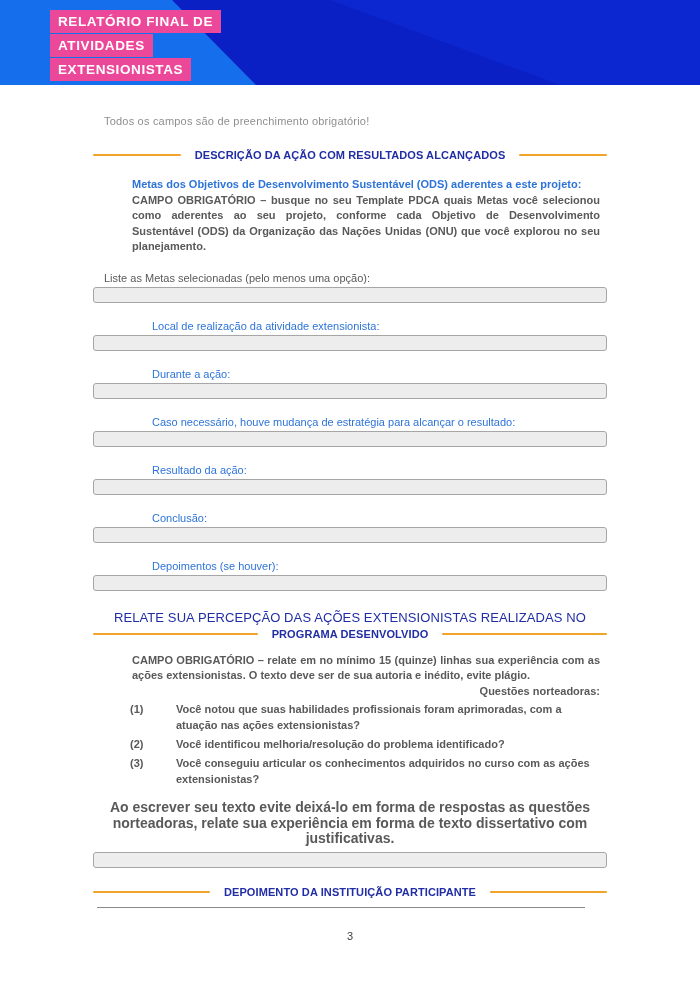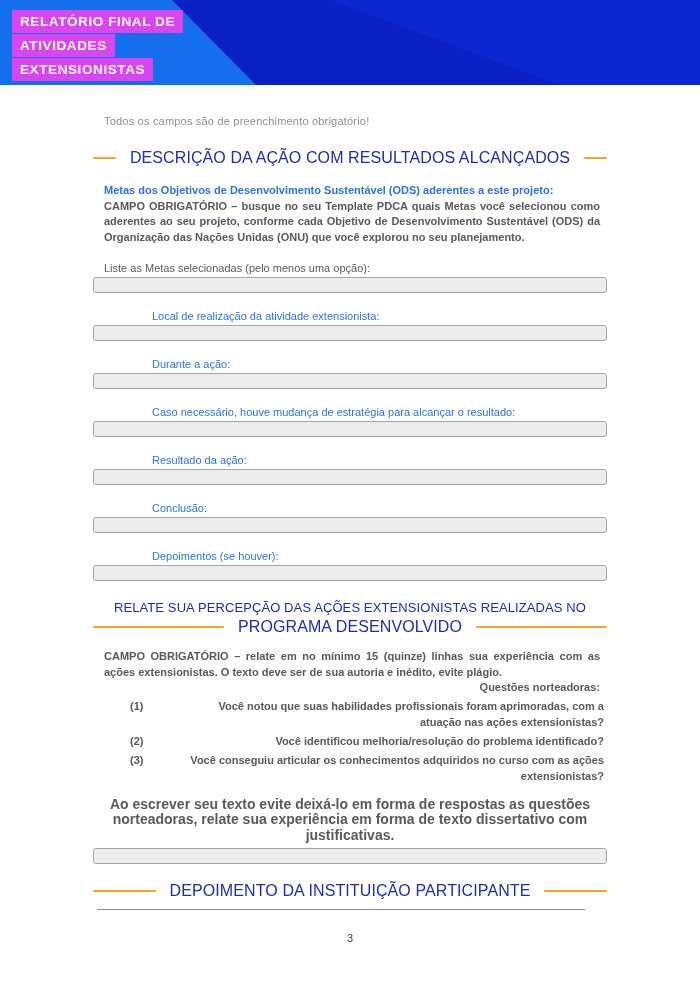--- a/index.html
+++ b/index.html
@@ -8,58 +8,58 @@
 
   
   .banner { position: relative; width: 700px; height: 85px; background: #0a20c4; overflow: hidden; }
   .banner-diag-right { position: absolute; inset: 0;
     background: #0c27cf;
     clip-path: polygon(330px 0, 700px 0, 700px 85px, 560px 85px); }
   .banner-diag-light { position: absolute; inset: 0;
     background: #156fec;
     clip-path: polygon(0 0, 172px 0, 256px 85px, 0 85px); }
   .banner-titles { position: absolute; left: 12px; top: 10px; }
-  .banner-box { width: fit-content; background: #d946ef; color: #ffffff;
+  .banner-box { width: fit-content; background: #ec4899; color: #ffffff;
     font-size: 13.5px; font-weight: bold; letter-spacing: 0.6px;
-    padding: 4px 8px 3px 8px; margin-bottom: 1px; line-height: 16px; }
+    padding: 4px 8px 3px 8px; margin-bottom: 1px; line-height: 16px; margin-left: 38px; }
 
   
   .content { padding: 0 93px 0 93px; }
   .indent { margin-left: 11px; margin-right: 7px; }
 
   .note { margin: 30px 0 0 11px; font-size: 11px; color: #8f8f8f; letter-spacing: 0.2px; }
 
   .heading-row { display: flex; align-items: center; gap: 14px; margin-top: 22px; }
-  .heading-text { color: #202da5; font-weight: normal; font-size: 16px; text-align: center;
+  .heading-text { color: #202da5; font-weight: bold; font-size: 11px; text-align: center;
     letter-spacing: 0.1px; white-space: nowrap; }
   .hrule { flex: 1; height: 2px; background: #f0a42a; border-radius: 1px; min-width: 18px; }
 
   .h2-line1 { margin-top: 18px; text-align: center; color: #202da5; font-weight: normal;
     font-size: 13px; letter-spacing: 0.1px; white-space: nowrap; }
   .h2-line2 { display: flex; align-items: center; gap: 14px; margin-top: 3px; }
 
   .para { font-size: 11px; font-weight: bold; color: #595959; line-height: 15.5px;
-    text-align: justify; }
+    text-align: justify; margin-left: 28px; }
   .lead-blue { color: #2e74d8; }
   .intro-block { margin-top: 16px; }
 
   .field-label { font-size: 11px; font-weight: normal; margin: 17px 0 2px 11px; line-height: 13px; }
   .field-label.blue { color: #2e74d8; padding-left: 48px; }
   .field-label.gray { color: #595959; }
   .field-input { display: block; width: 100%; height: 16px; background: #ededed;
     border: 1px solid #a6a6a6; border-radius: 3px; outline: none;
     font-family: "Liberation Sans", sans-serif; font-size: 11px; color: #333; padding: 0 4px; }
 
   .qlabel { margin-top: 0; text-align: right; }
   .qlist { margin-top: 2px; }
   .q-item { display: flex; margin-bottom: 3px; }
   .q-num { width: 46px; flex: 0 0 46px; margin-left: 37px; font-size: 11px;
     font-weight: bold; color: #595959; line-height: 16px; }
   .q-text { flex: 1; font-size: 11px; font-weight: bold; color: #595959; line-height: 16px;
-    max-width: 428px; text-align: right; }
+    max-width: 428px; }
 
   .advice { margin: 13px auto 0 auto; max-width: 505px; text-align: center;
     font-size: 14px; font-weight: bold; color: #595959; line-height: 15.5px; }
   .big-field { margin-top: 5px; }
 
   .bottom-rule { border: none; border-top: 1.5px solid #8a8a8a; margin: 9px 22px 0 4px; }
 
   .page-footer { margin-top: 22px; text-align: center; font-size: 11px; color: #404040; }
 </style>
 </head>

